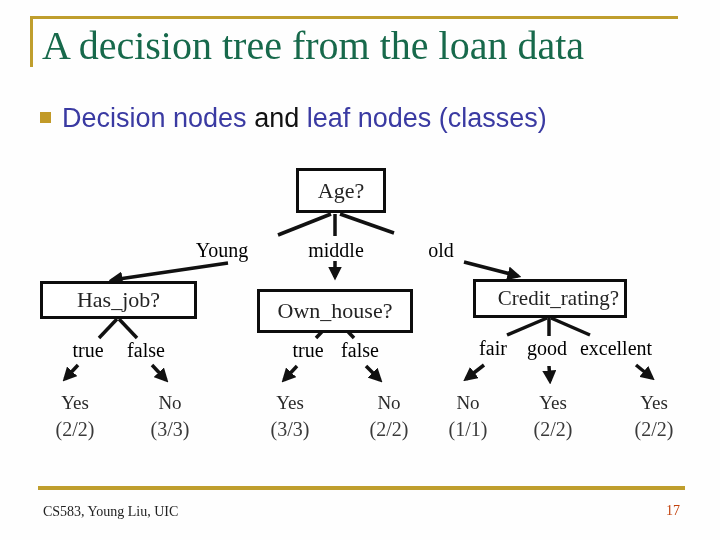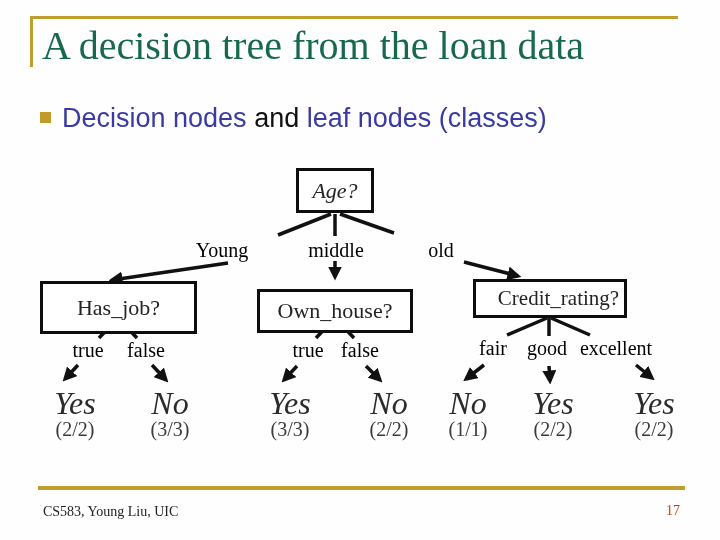--- a/index.html
+++ b/index.html
@@ -23,33 +23,33 @@
     font-family:"Liberation Sans","DejaVu Sans",sans-serif;
     font-size:27px;line-height:34px;color:#3a3aa2;
   }
   .bullet-text .black{color:#111;}
   
   .tree-node{
     position:absolute;border:3px solid #0d0d0d;background:#fff;
     display:flex;align-items:center;justify-content:center;
     font-size:22px;color:#242424;box-sizing:border-box;white-space:nowrap;
   }
-  #age-node{left:296px;top:168px;width:78px;height:45px;font-style:italic;}
-  #hasjob-node{left:40px;top:281px;width:157px;height:53px;}
+  #age-node{left:296px;top:168px;width:90px;height:45px;}
+  #hasjob-node{left:40px;top:281px;width:157px;height:38px;}
   #ownhouse-node{left:257px;top:289px;width:156px;height:44px;}
   #credit-node{left:473px;top:279px;width:154px;height:39px;font-size:21px;padding-left:17px;}
   .branch-label{
     position:absolute;transform:translateX(-50%);
     font-size:20px;line-height:20px;color:#000000;white-space:nowrap;
   }
   .leaf{
     position:absolute;transform:translateX(-50%);text-align:center;
     color:#2b2b2b;white-space:nowrap;
   }
-  .leaf .leaf-name{font-size:32px;line-height:26px;font-style:italic;}
+  .leaf .leaf-name{font-size:19px;line-height:26px;}
   .leaf .leaf-count{font-size:20px;line-height:26px;color:#3a3a3a;}
   #tree-lines{position:absolute;left:0;top:0;pointer-events:none;}
   
   .footer-rule{position:absolute;left:38px;top:486px;width:647px;height:4px;background:#bf9e2d;}
   .footer-credit{position:absolute;left:43px;top:504px;font-size:14px;color:#222;}
   .page-number{position:absolute;left:630px;top:503px;width:50px;text-align:right;font-size:14px;color:#c2410c;}
 </style>
 </head>
 <body>
 

